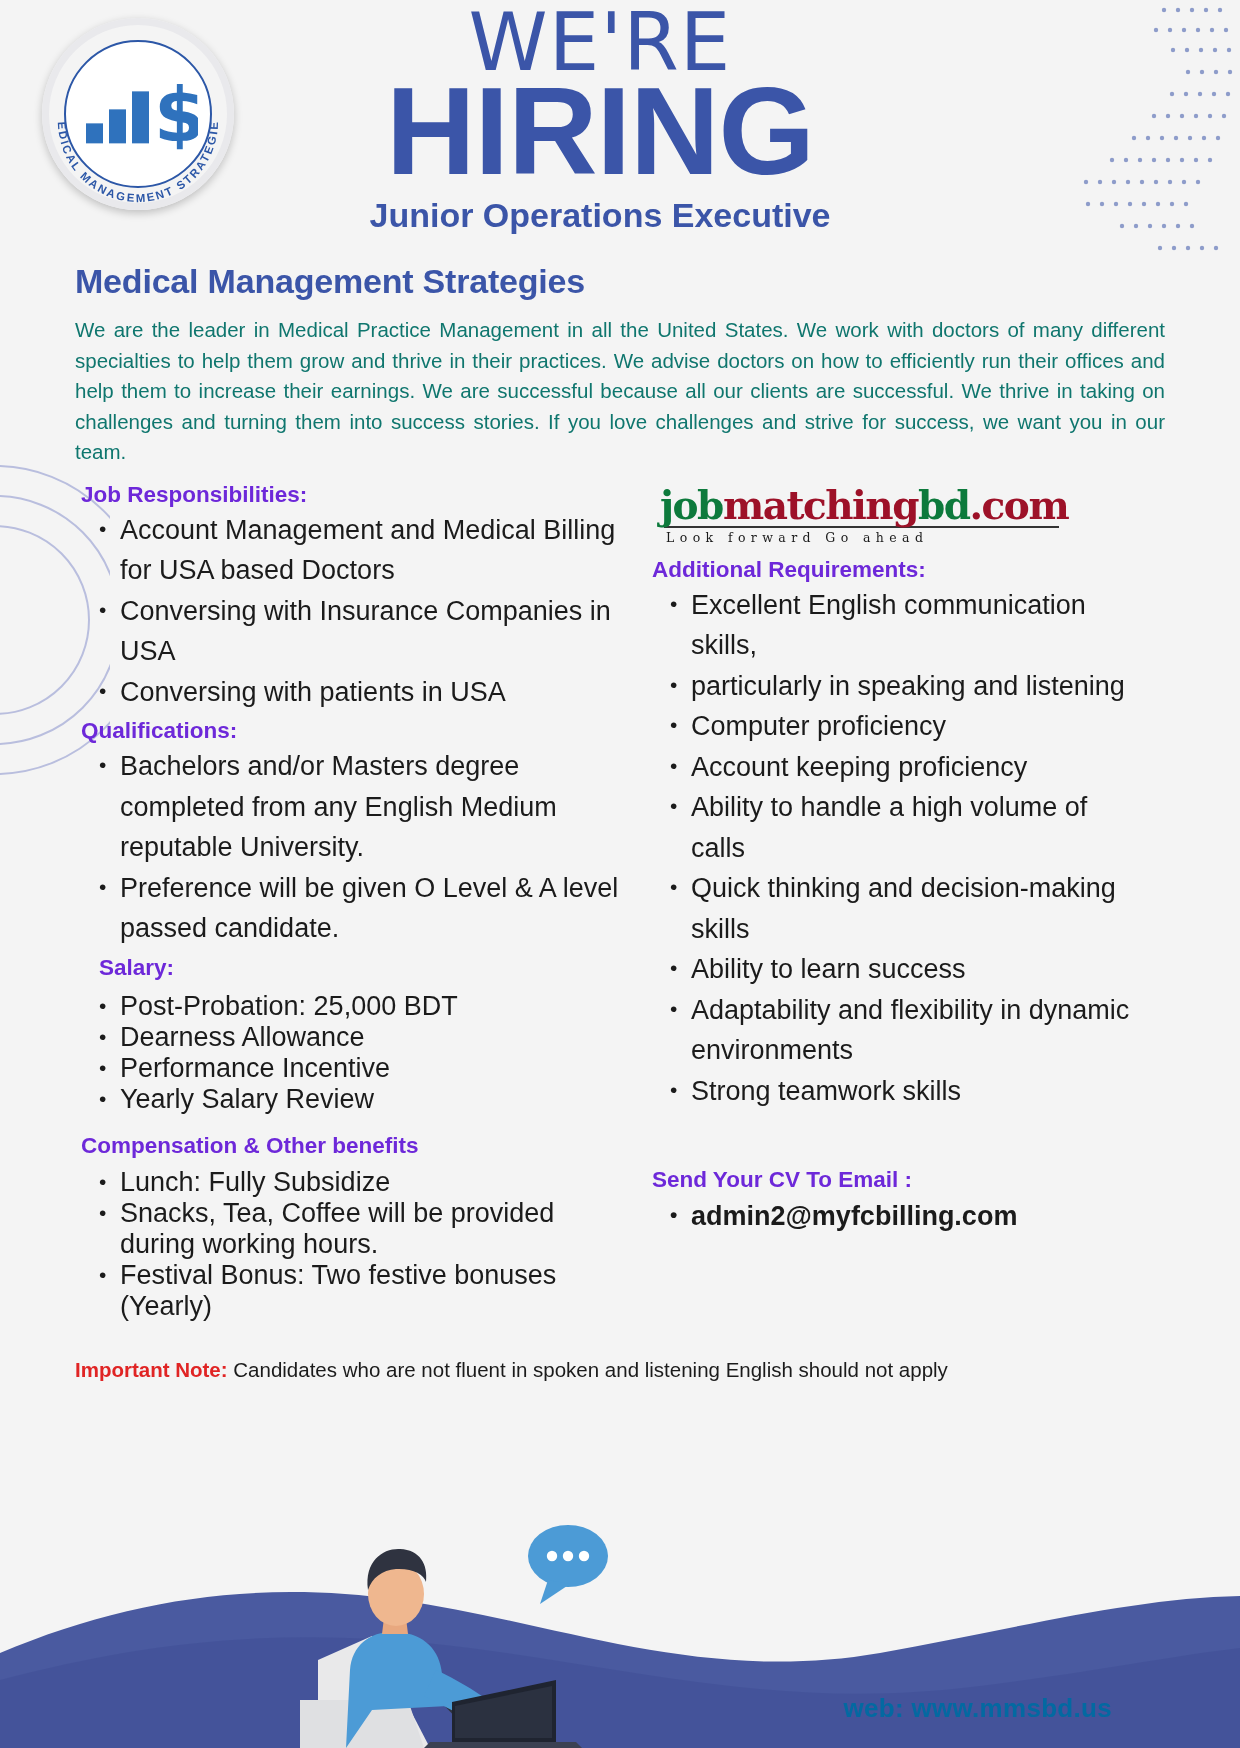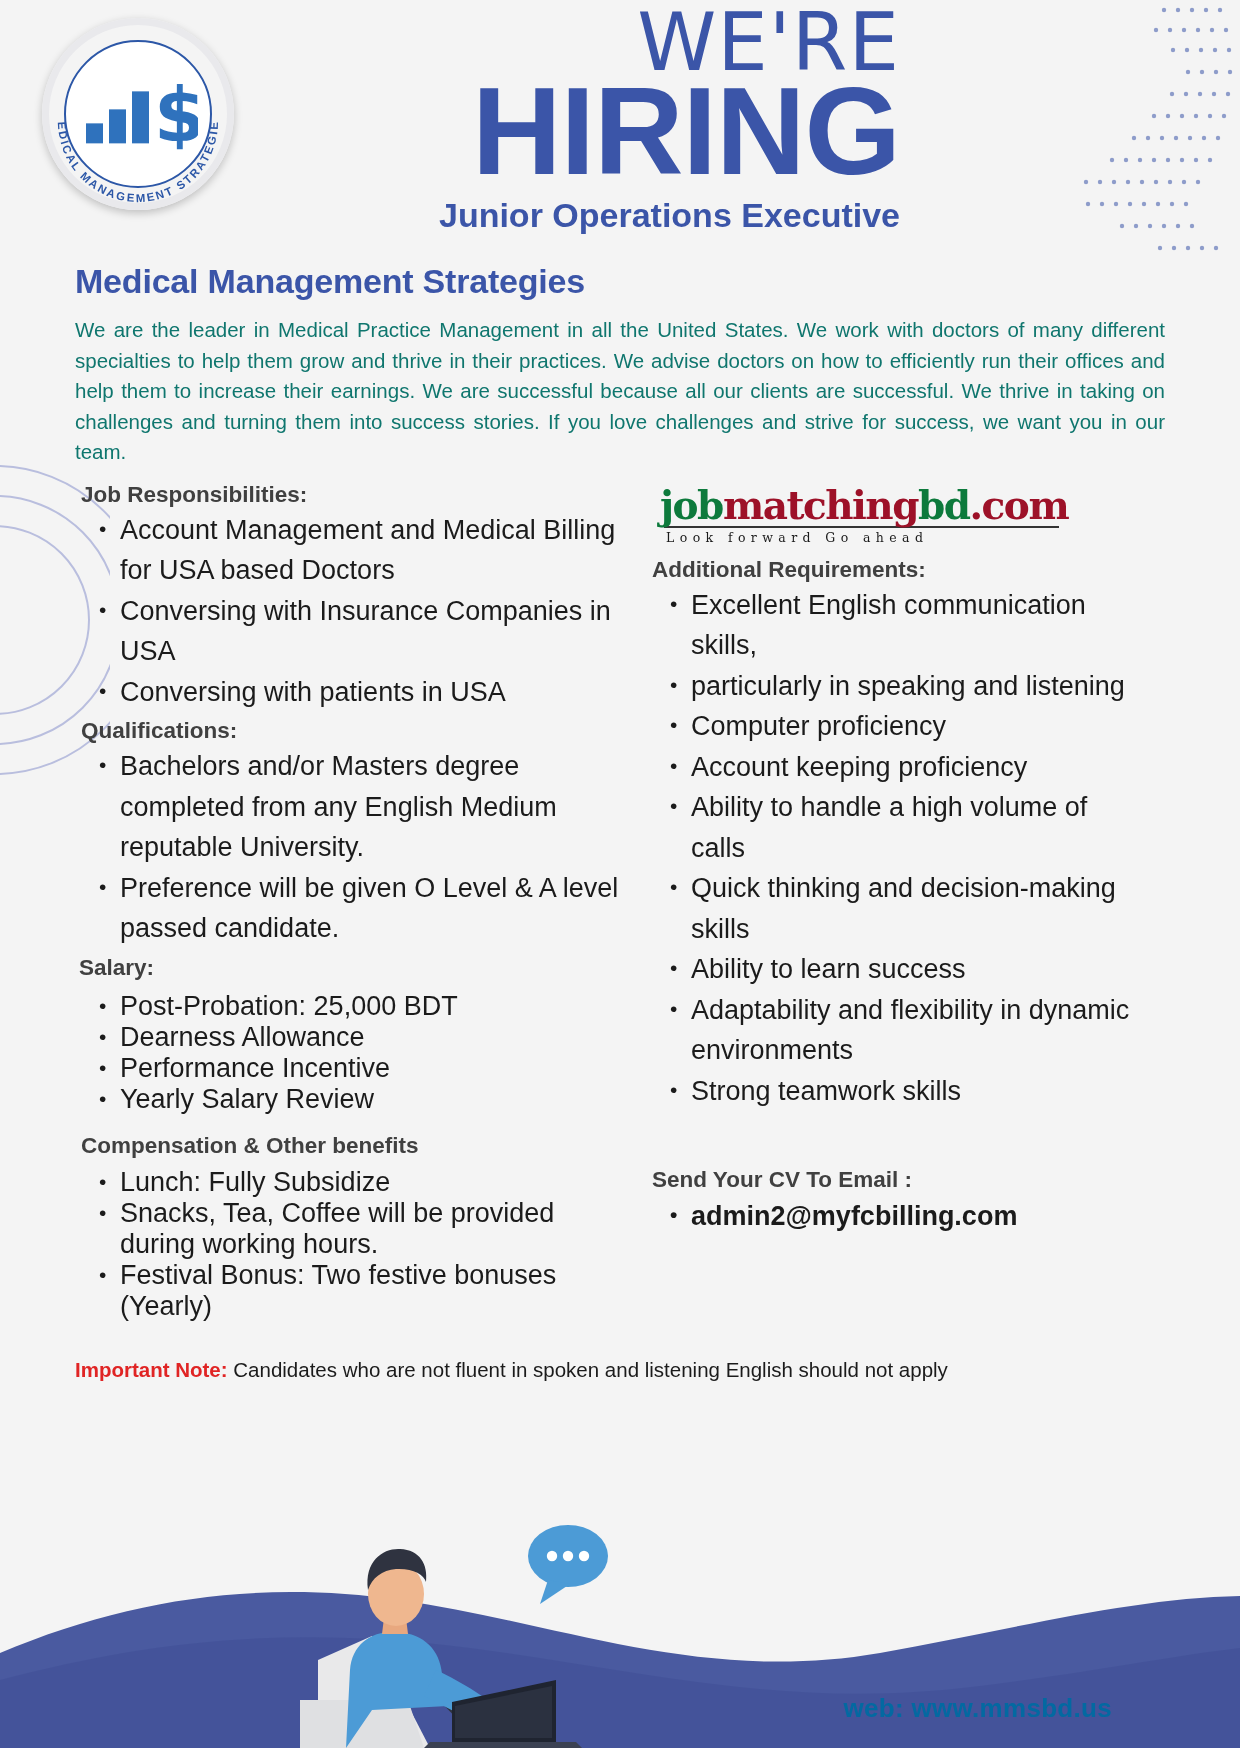--- a/index.html
+++ b/index.html
@@ -45,21 +45,21 @@
   .logo-mark {
     position:absolute; left:0; right:0; top:50%; transform:translateY(-52%);
     text-align:center;
   }
   .logo-curve { position:absolute; inset:0; }
   .logo-curve text {
     font-family:"Liberation Sans", sans-serif;
     font-size:11.4px; font-weight:bold; fill:#2c57a7; letter-spacing:2.1px;
   }
 
-  .headline { position:absolute; left:300px; top:6px; width:600px; text-align:right; }
+  .headline { position:absolute; left:300px; top:6px; width:600px; text-align:center; }
   .h-were {
     font-size:80px; line-height:.92; letter-spacing:1px;
     color:#3b55a8; font-weight:400;
     font-family:"DejaVu Sans", sans-serif;
   }
   .h-hiring {
     font-size:124px; line-height:.92; font-weight:bold;
     color:#3b55a8; letter-spacing:-1px; margin-top:-6px;
   }
   .h-role {
@@ -76,24 +76,24 @@
   .intro {
     margin-top:14px;
     font-size:20.5px; line-height:30.6px; text-align:justify; color:#0f766e;
   }
 
   .columns { display:flex; margin-top:8px; }
   .col-left  { width:553px; }
   .col-right { width:520px; padding-left:18px; }
 
   h3.section {
-    font-size:22.5px; font-weight:bold; color:#404040;
+    font-size:22.5px; font-weight:bold; color:#6d28d9;
     margin:6px 0 0 6px;
   }
-  h3.section.tight { margin-left:4px; }
+  h3.section.tight { margin-left:24px; }
 
   ul.bullets { list-style:none; margin:2px 0 0 0; }
   ul.bullets li {
     position:relative;
     padding-left:45px;
     font-size:27px;
     color:#1b1b1b;
   }
   ul.bullets li::before {
     content:"•"; position:absolute; left:24px; top:-1px; font-size:21px;

